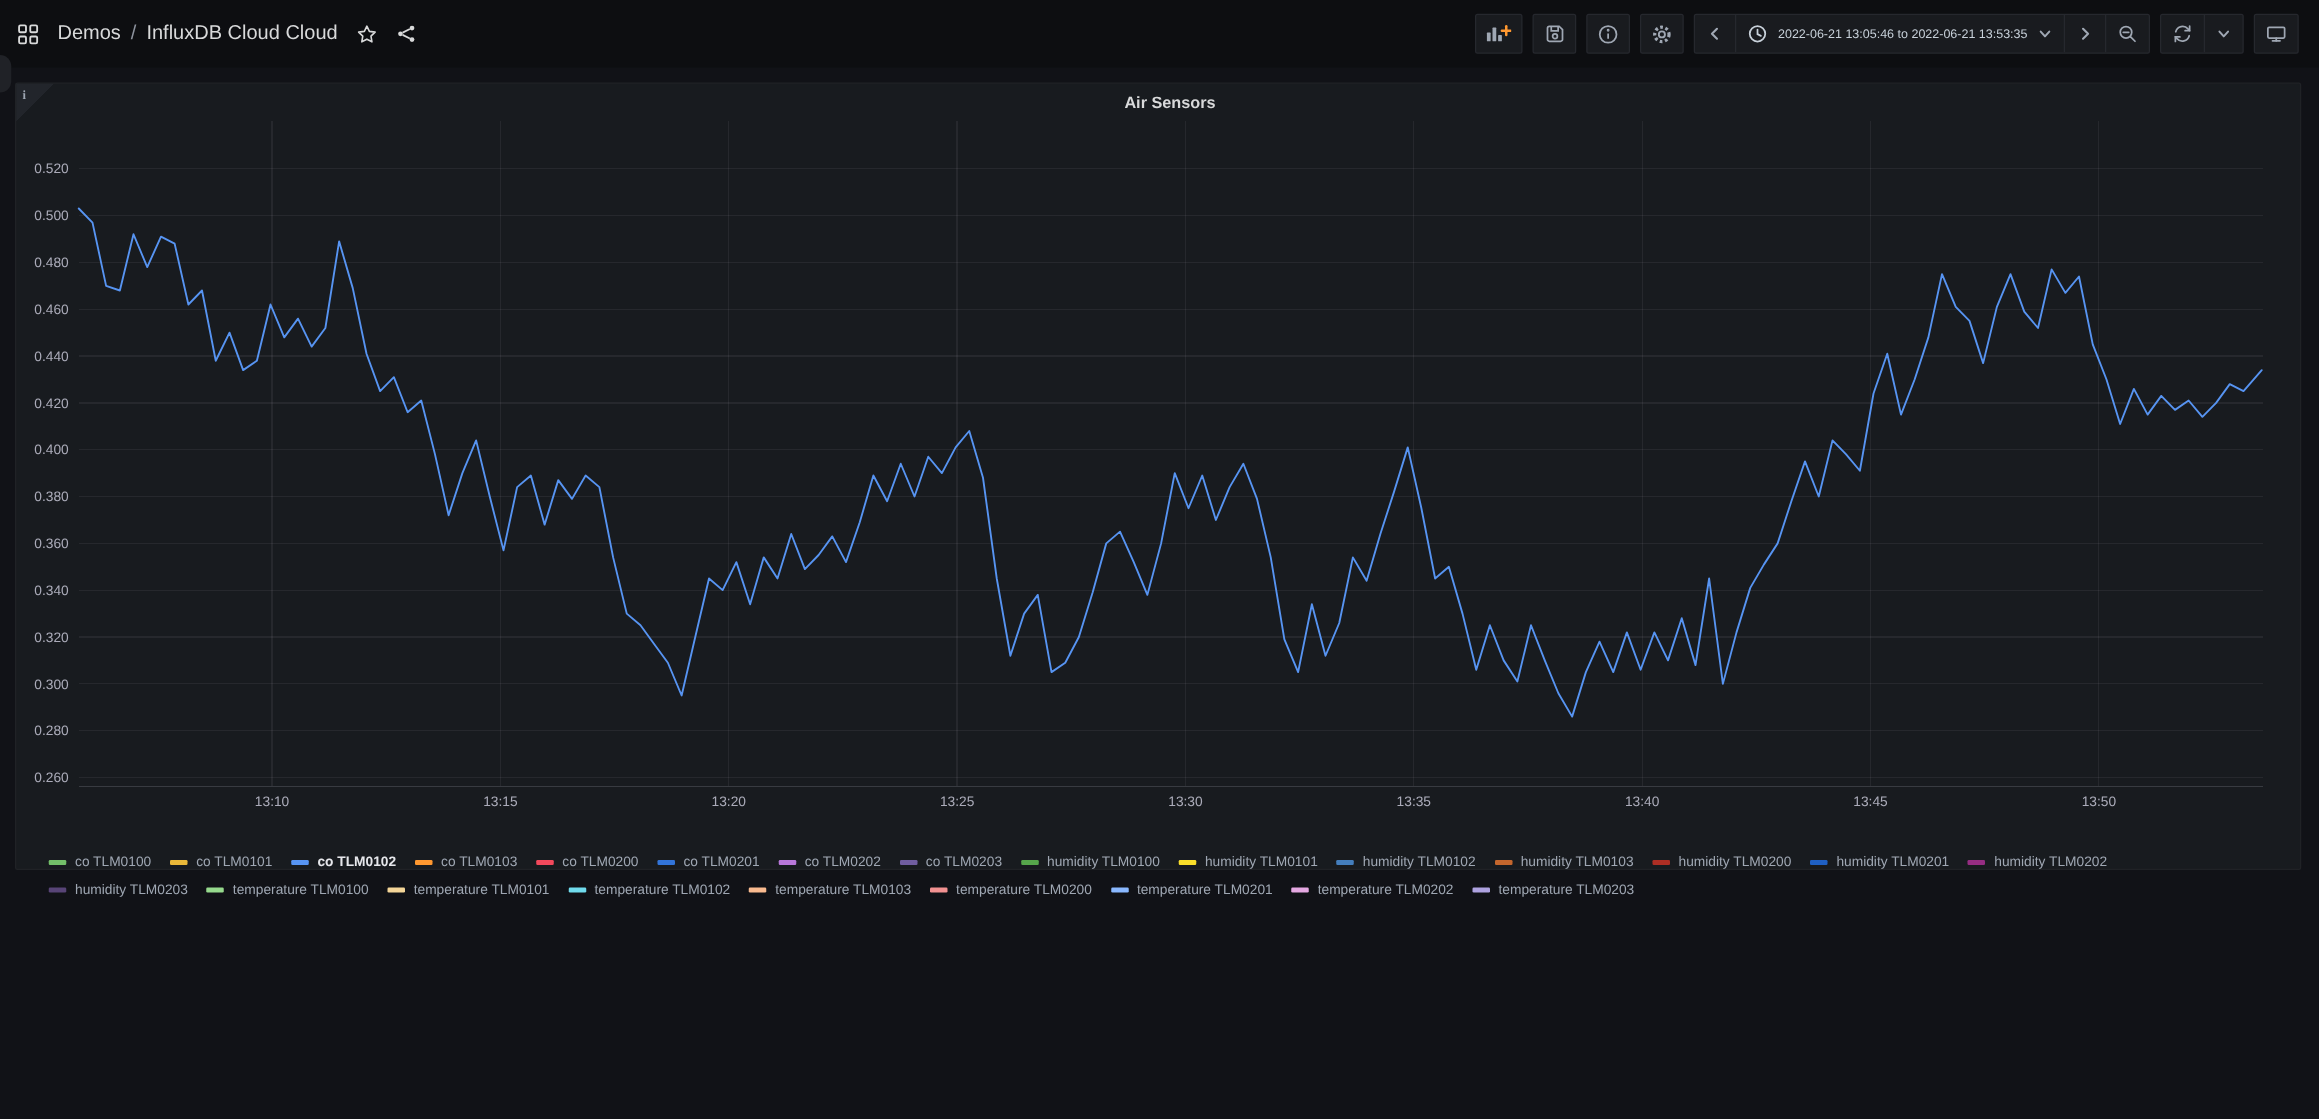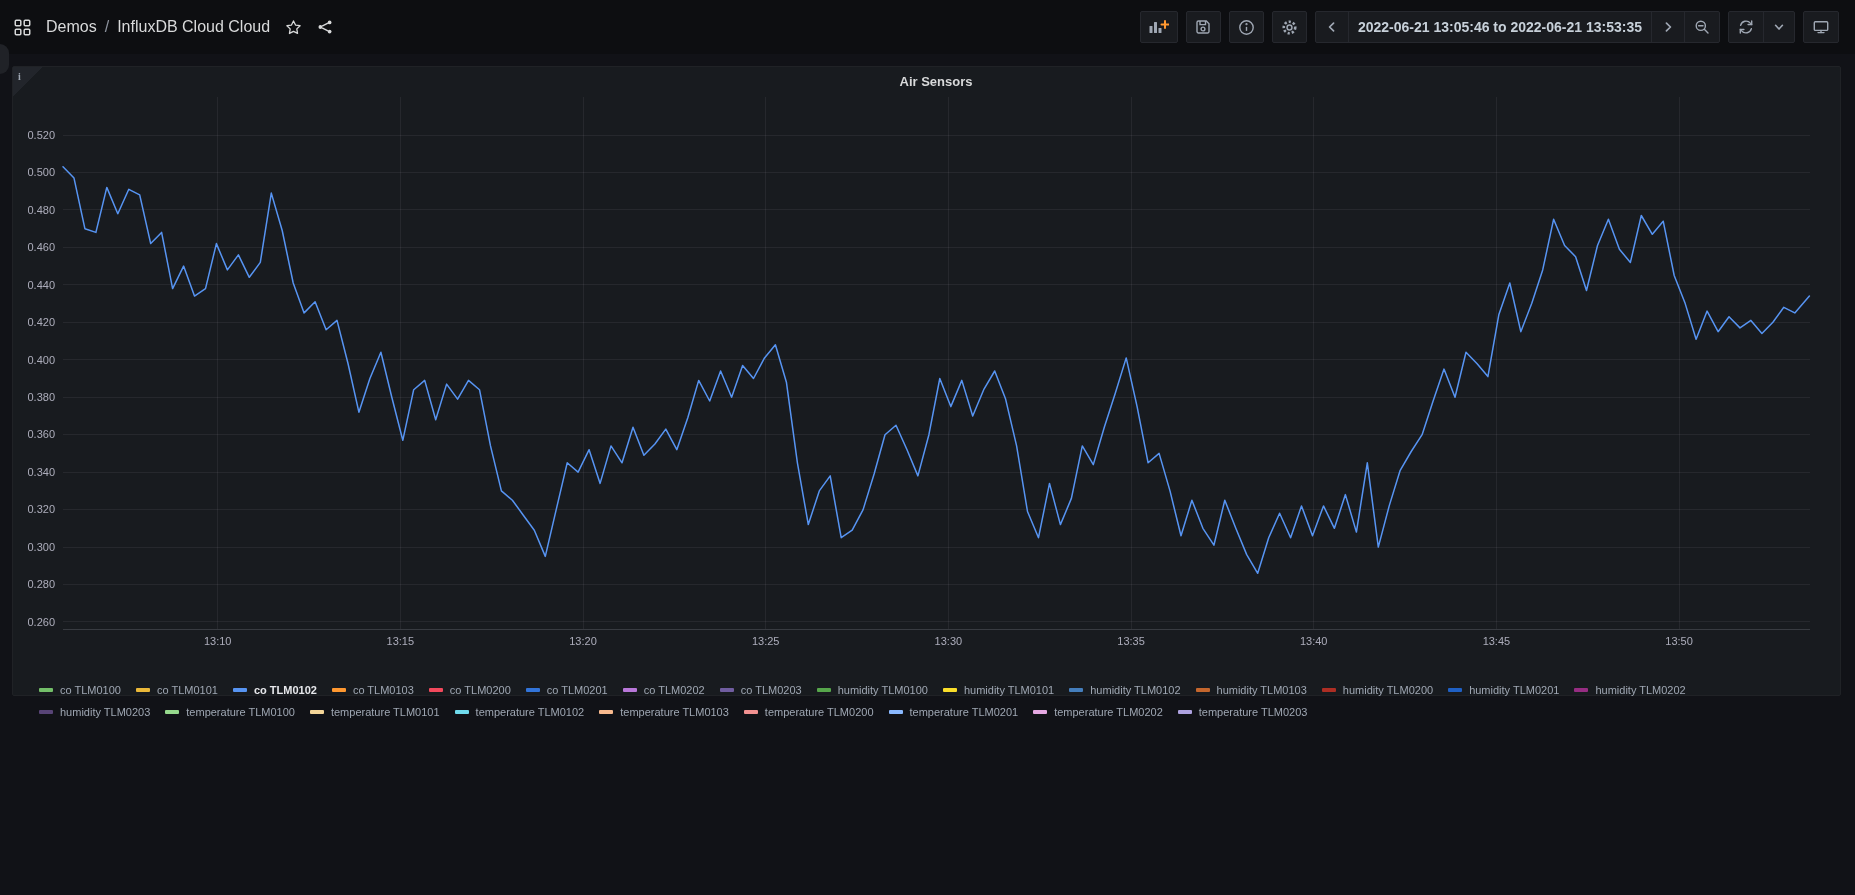--- a/index.html
+++ b/index.html
@@ -14,21 +14,21 @@
   .crumb{display:flex;align-items:center;gap:8px;font-size:16px;font-weight:500;color:var(--text,#d8d9da);justify-content:space-between;}
   .crumb .sep{color:#8d939e;font-weight:400;}
   .icon-btn{display:flex;align-items:center;justify-content:center;cursor:pointer;background:none;border:none;padding:0;}
   .h-right{display:flex;align-items:center;gap:8px;}
   .btn{height:32px;min-width:35px;display:flex;align-items:center;justify-content:center;
     background:var(--btn_bg,#191b1f);border:1px solid var(--border,#26282e);border-radius:2px;cursor:pointer;padding:0 8px;}
   .btn-group{display:flex;align-items:stretch;background:var(--btn_bg,#191b1f);
     border:1px solid var(--border,#26282e);border-radius:2px;overflow:hidden;height:32px;}
   .btn-group .cell{display:flex;align-items:center;justify-content:center;padding:0 9px;cursor:pointer;}
   .btn-group .cell + .cell{border-left:1px solid var(--border,#26282e);}
-  .time-cell{gap:8px;font-size:14px;font-weight:700;color:var(--time_text,#c7d0d9);padding:0 10px;white-space:nowrap;flex-direction:column;}
+  .time-cell{gap:8px;font-size:10px;font-weight:400;color:var(--time_text,#c7d0d9);padding:0 10px;white-space:nowrap;}
   svg.ic{display:block;}
   .ic *{vector-effect:non-scaling-stroke;}
 
   
   .side-handle{position:absolute;left:0;top:44px;width:9px;height:30px;background:#202227;
     border-radius:0 15px 15px 0;cursor:pointer;}
 
   
   .panel{position:absolute;left:12px;top:66px;width:1829px;height:630px;background:var(--panel_bg,#181b1f);
     border:1px solid #202226;border-radius:2px;}

